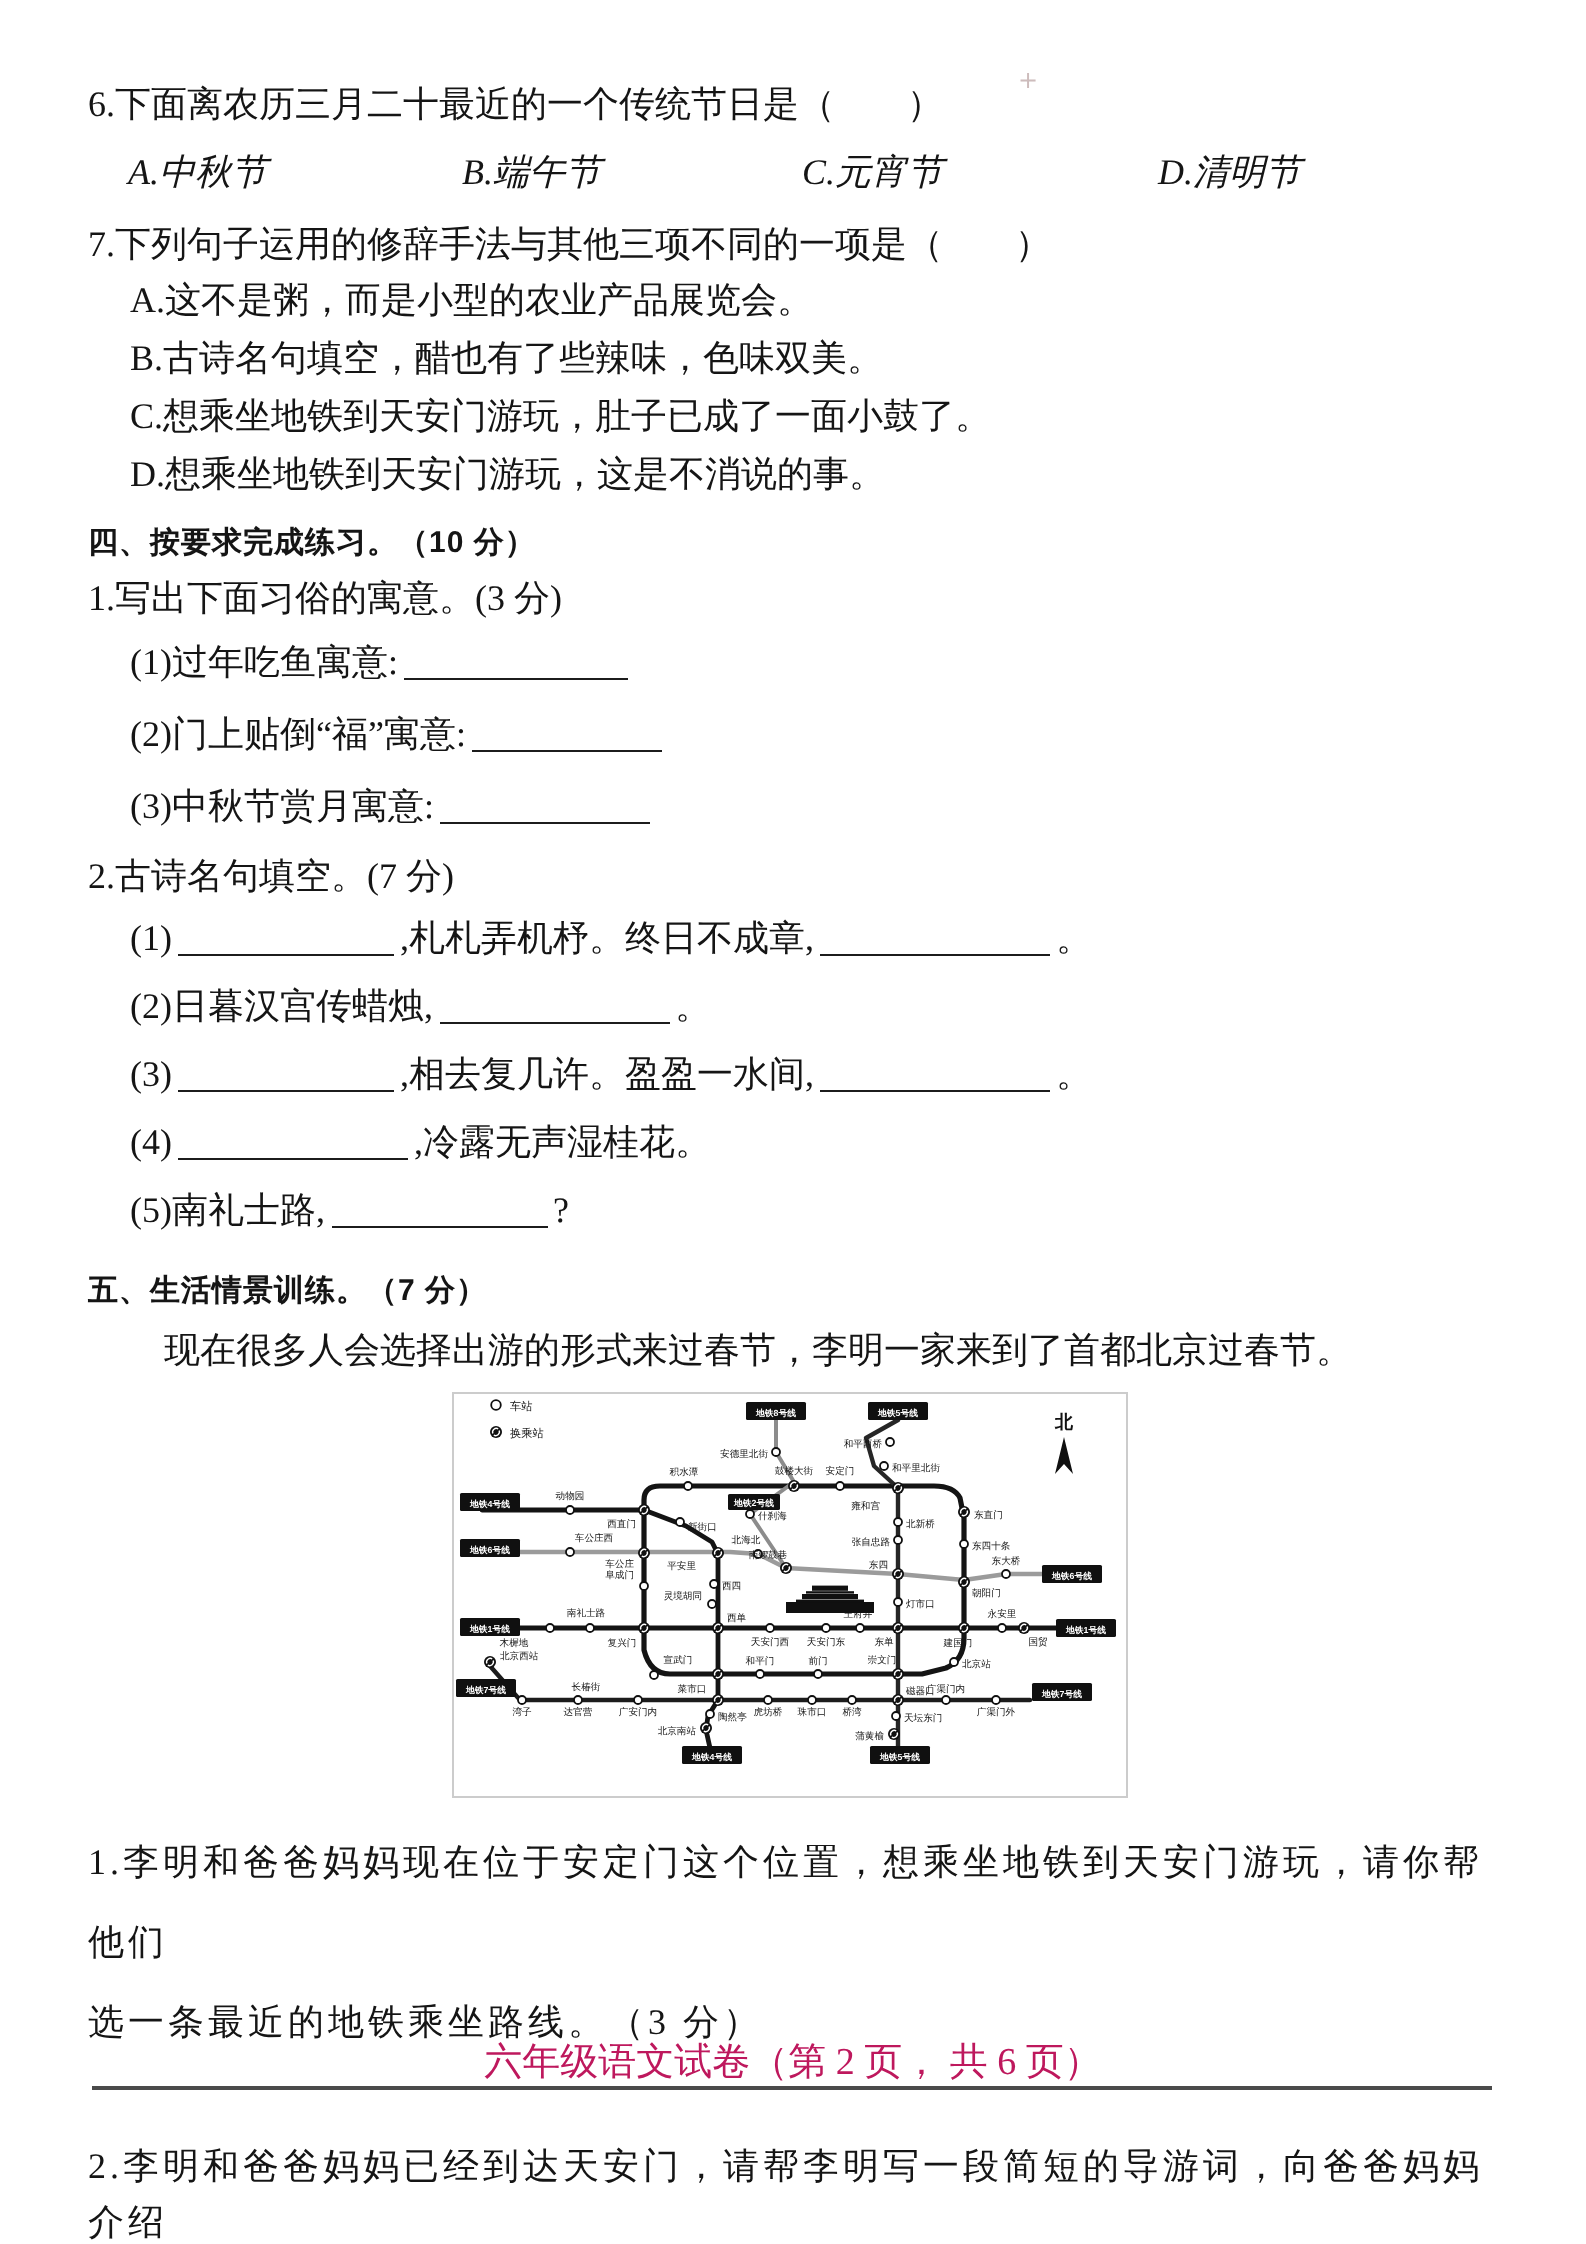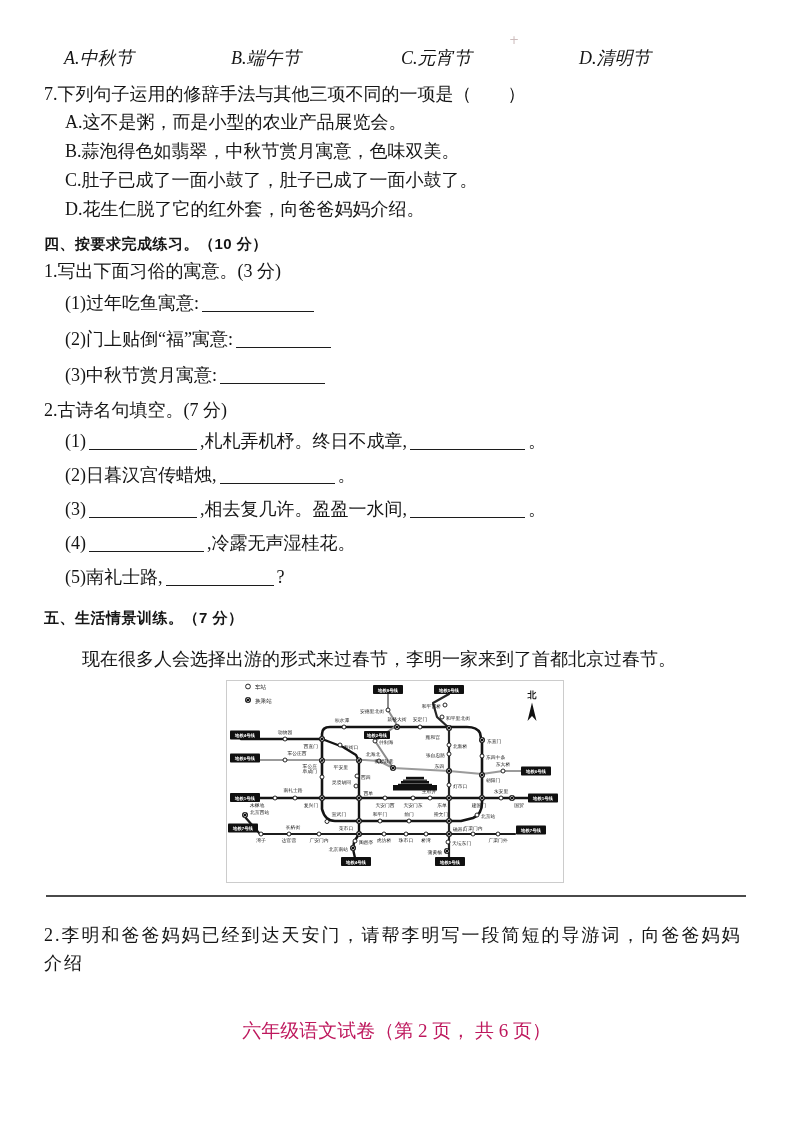--- a/index.html
+++ b/index.html
@@ -13,21 +13,21 @@
   .q7{margin-top:8px;}
   .sub-opt{padding-left:21px;line-height:29px;}
   .sec-title{margin-top:6px;font-family:"Liberation Sans","DejaVu Sans",sans-serif;
              font-weight:bold;font-size:15px;line-height:28px;letter-spacing:0.5px;}
   .ex-title{line-height:27px;}
   .item{padding-left:21px;line-height:36px;height:36px;}
   .poem{line-height:34px;height:34px;}
   .bl{display:inline-block;border-bottom:1.3px solid #1c1c1c;height:18px;vertical-align:-3px;margin:0 3px;}
   .w95{width:95px;} .w105{width:105px;} .w108{width:108px;} .w112{width:112px;} .w115{width:115px;}
   .sec5-title{margin-top:10px;}
-  .intro{line-height:26px;text-indent:38px;margin-top:14px;}
+  .intro{line-height:26px;text-indent:38px;margin-top:2px;}
   .map-wrap{margin:8px 0 0 182px;width:336px;border:1px solid #cccccc;background:#fff;}
   .q-para{margin-top:12px;line-height:40px;letter-spacing:2px;}
   .answer-rule{margin-top:12px;border-top:2px solid #4a4a4a;height:0;width:700px;margin-left:2px;}
   .q2-para{margin-top:24px;line-height:28px;letter-spacing:2px;}
   .footer{position:absolute;top:1018px;left:0;width:793px;text-align:center;font-size:19px;color:#be185d;}
   .cross{position:absolute;left:509px;top:33px;font-size:12px;color:#cdbcbc;
          font-family:"DejaVu Sans",sans-serif;}
   
   .st-t{font:4.8px "Liberation Sans","DejaVu Sans",sans-serif;fill:#141414;}
   .badge-t{font:bold 4.4px "Liberation Sans","DejaVu Sans",sans-serif;fill:#ffffff;}
@@ -35,32 +35,33 @@
   .north-t{font:bold 9px "Liberation Sans","DejaVu Sans",sans-serif;fill:#111;}
 </style>
 </head>
 <body>
 
 <div class="page">
   <div class="cross">+</div>
 
   <div class="content">
 
+    <div class="stem">6.下面离农历三月二十最近的一个传统节日是（　　）</div>
     <div class="opt-row">
       <span class="opt-a">A.中秋节</span>
       <span class="opt-b">B.端午节</span>
       <span class="opt-c">C.元宵节</span>
       <span class="opt-d">D.清明节</span>
     </div>
 
     <div class="stem q7">7.下列句子运用的修辞手法与其他三项不同的一项是（　　）</div>
     <div class="sub-opt">A.这不是粥，而是小型的农业产品展览会。</div>
-    <div class="sub-opt">B.蒜泡得色如翡翠，中秋节赏月寓意，色味双美。</div>
-    <div class="sub-opt">C.肚子已成了一面小鼓了，肚子已成了一面小鼓了。</div>
-    <div class="sub-opt">D.花生仁脱了它的红外套，向爸爸妈妈介绍。</div>
+    <div class="sub-opt">B.古诗名句填空，醋也有了些辣味，色味双美。</div>
+    <div class="sub-opt">C.想乘坐地铁到天安门游玩，肚子已成了一面小鼓了。</div>
+    <div class="sub-opt">D.想乘坐地铁到天安门游玩，这是不消说的事。</div>
 
     <div class="sec-title">四、按要求完成练习。（10 分）</div>
 
     <div class="ex-title">1.写出下面习俗的寓意。(3 分)</div>
     <div class="item">
       <span>(1)过年吃鱼寓意:</span><span class="bl w112"></span>
     </div>
     <div class="item">
       <span>(2)门上贴倒“福”寓意:</span><span class="bl w95"></span>
     </div>
@@ -279,20 +280,24 @@
         <g transform="translate(164,95)">
           <rect x="2" y="9" width="44" height="5.5" fill="#101010"></rect>
           <rect x="7" y="7.8" width="34" height="1.4" fill="#101010"></rect>
           <rect x="10" y="5" width="28" height="2.6" fill="#101010"></rect>
           <rect x="12" y="3.6" width="24" height="1.2" fill="#101010"></rect>
           <rect x="15" y="0.8" width="18" height="2.6" fill="#101010"></rect>
         </g>
       </svg>
     </div>
 
+    <div class="q-para">
+      <span>1.李明和爸爸妈妈现在位于安定门这个位置，想乘坐地铁到天安门游玩，请你帮他们</span><br>
+      <span>选一条最近的地铁乘坐路线。（3 分）</span>
+    </div>
 
     <div class="answer-rule"></div>
 
     <div class="q2-para">2.李明和爸爸妈妈已经到达天安门，请帮李明写一段简短的导游词，向爸爸妈妈介绍</div>
   </div>
 
   <div class="footer">六年级语文试卷（第 2 页， 共 6 页）</div>
 </div>
 
 </body></html>

